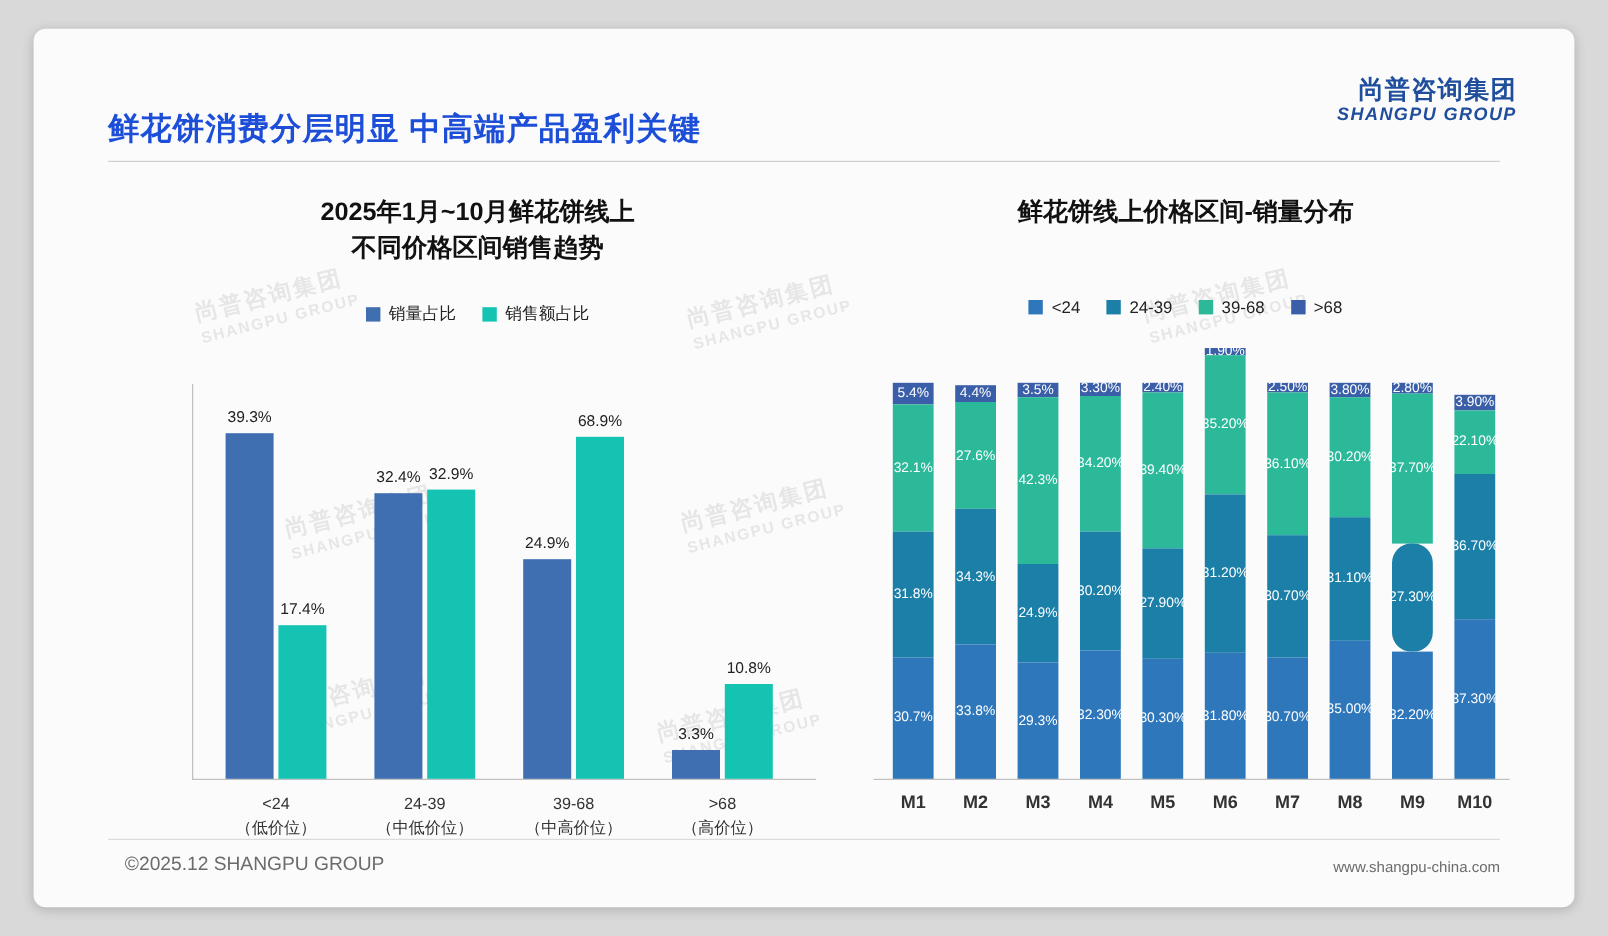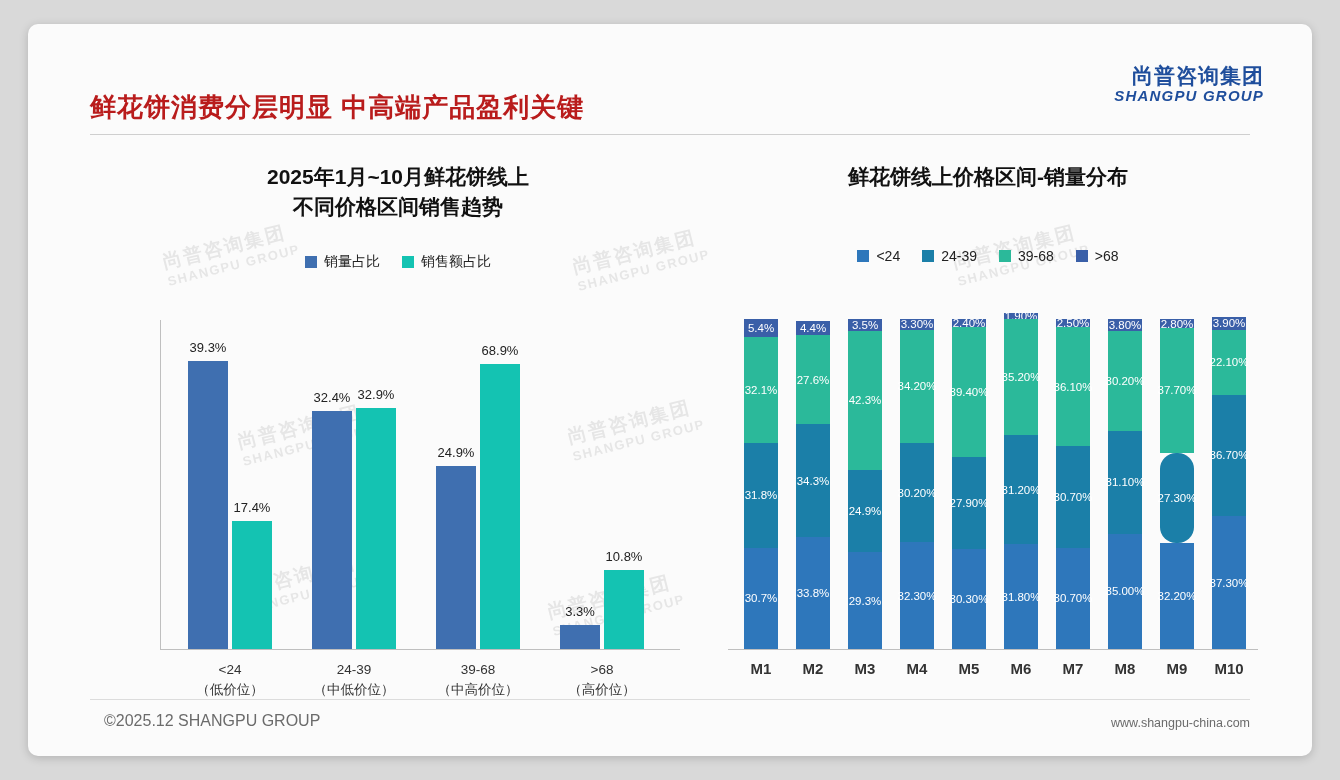--- a/index.html
+++ b/index.html
@@ -32,21 +32,21 @@
     left: 0; top: 0;
     width: 100%;
     height: 96px;
   }
   .header-title {
     position: absolute;
     left: 62px;
     top: 66px;
     font-size: 26px;
     font-weight: bold;
-    color: #b91c1c;
+    color: #1d4ed8;
     letter-spacing: 1px;
     white-space: nowrap;
   }
   .logo {
     position: absolute;
     right: 48px;
     top: 40px;
     text-align: right;
     color: #1f4e9c;
     line-height: 1.12;
@@ -437,21 +437,21 @@
             </div>
           </div>
           <div class="x-label" style="left: 211px;">M5</div>
           <div class="stack" style="left: 276px; width: 34px;">
             <div class="seg" style="height: 6.27px; background: rgb(58, 95, 168);">
               <span class="seg-label">1.90%</span>
             </div>
             <div class="seg" style="height: 116.16px; background: rgb(43, 185, 154);">
               <span class="seg-label">35.20%</span>
             </div>
-            <div class="seg" style="height: 109px; background: rgb(27, 127, 168);">
+            <div class="seg" style="height: 132px; background: rgb(27, 127, 168);">
               <span class="seg-label">31.20%</span>
             </div>
             <div class="seg" style="height: 104.94px; background: rgb(46, 119, 187);">
               <span class="seg-label">31.80%</span>
             </div>
           </div>
           <div class="x-label" style="left: 263px;">M6</div>
           <div class="stack" style="left: 328px; width: 34px;">
             <div class="seg" style="height: 8.25px; background: rgb(58, 95, 168);">
               <span class="seg-label">2.50%</span>
@@ -494,21 +494,21 @@
             </div>
             <div class="seg" style="height: 106.26px; background: rgb(46, 119, 187);">
               <span class="seg-label">32.20%</span>
             </div>
           </div>
           <div class="x-label" style="left: 419px;">M9</div>
           <div class="stack" style="left: 484px; width: 34px;">
             <div class="seg" style="height: 12.87px; background: rgb(58, 95, 168);">
               <span class="seg-label">3.90%</span>
             </div>
-            <div class="seg" style="height: 65px; background: rgb(43, 185, 154);">
+            <div class="seg" style="height: 53px; background: rgb(43, 185, 154);">
               <span class="seg-label">22.10%</span>
             </div>
             <div class="seg" style="height: 121.11px; background: rgb(27, 127, 168);">
               <span class="seg-label">36.70%</span>
             </div>
             <div class="seg" style="height: 133px; background: rgb(46, 119, 187);">
               <span class="seg-label">37.30%</span>
             </div>
           </div>
           <div class="x-label" style="left: 471px;">M10</div>

